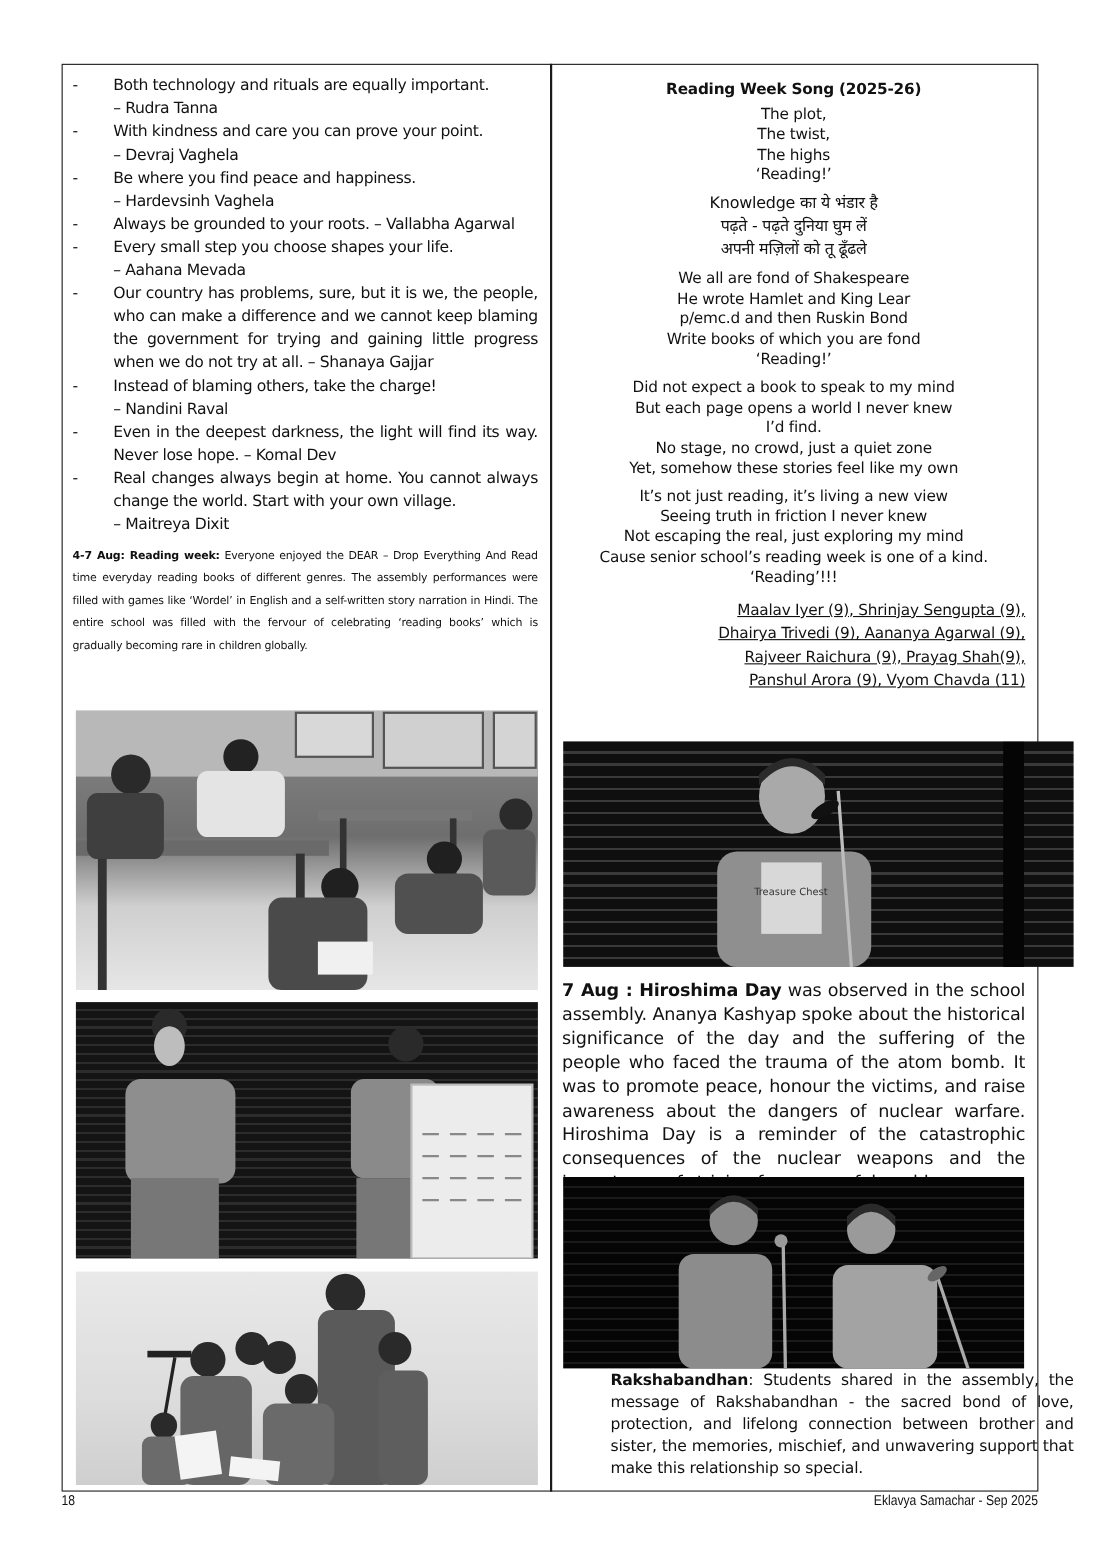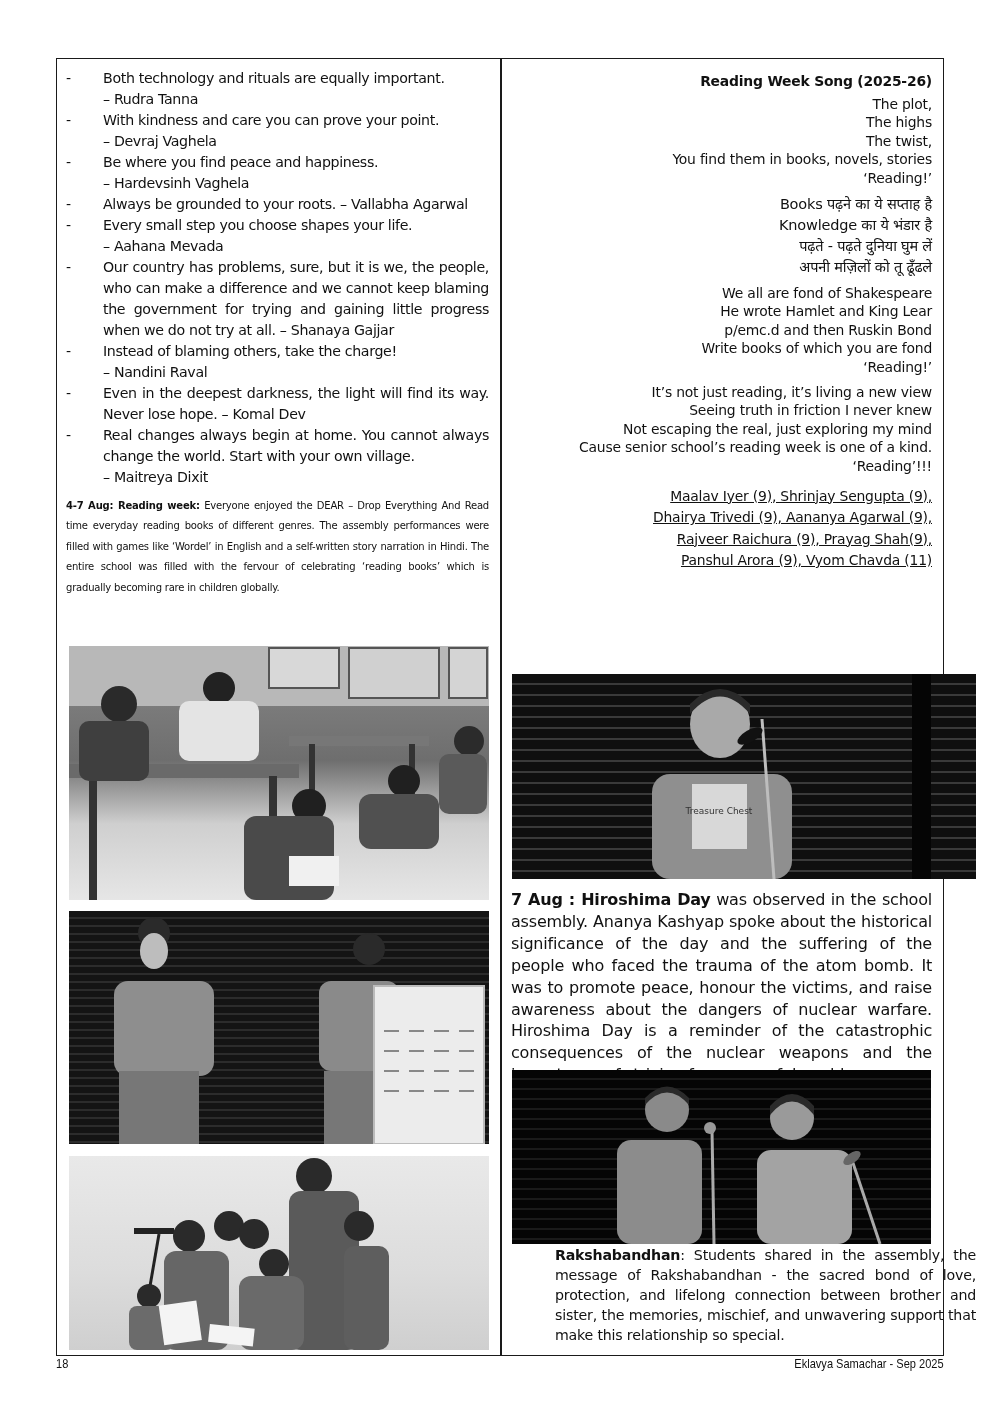--- a/index.html
+++ b/index.html
@@ -14,21 +14,21 @@
   .quotes li .author { display:block; }
   .para { font-size:10px; line-height:20.4px; text-align:justify; margin:0; letter-spacing:-0.2px; }
   .para b { font-weight:bold; }
   .reading-para { margin-top:8px; }
   .photo { position:absolute; overflow:hidden; }
   .ph-classroom { left:69px; top:646px; width:420px; height:254px; background:linear-gradient(180deg,#9a9a9a 0%,#7a7a7a 25%,#6e6e6e 45%,#cfcfcf 70%,#e6e6e6 100%); }
   .ph-wordel { left:69px; top:911px; width:420px; height:233px; background:repeating-linear-gradient(180deg,#141414 0px,#141414 6px,#2c2c2c 6px,#2c2c2c 8px); }
   .ph-group { left:69px; top:1156px; width:420px; height:194px; background:linear-gradient(180deg,#e9e9e9 0%,#dcdcdc 60%,#cfcfcf 100%); }
   .ph-hiroshima { left:512px; top:674px; width:464px; height:205px; background:repeating-linear-gradient(180deg,#0f0f0f 0px,#0f0f0f 9px,#3a3a3a 9px,#3a3a3a 11px); }
   .ph-raksha { left:512px; top:1070px; width:419px; height:174px; background:repeating-linear-gradient(180deg,#050505 0px,#050505 8px,#1a1a1a 8px,#1a1a1a 10px); }
-  .song { text-align:right; font-size:13.9px; line-height:18.6px; letter-spacing:-0.2px; }
+  .song { text-align:center; font-size:13.9px; line-height:18.6px; letter-spacing:-0.2px; }
   .song h3 { margin:4px 0 4px 0; font-size:13.9px; font-weight:bold; }
   .stanza { margin:0 0 6px 0; }
   .stanza div { white-space:nowrap; }
   .hindi { font-size:14.5px; line-height:21px; }
   .credits { text-align:right; font-size:13.9px; line-height:21.5px; margin-top:10px; letter-spacing:-0.2px;text-decoration:underline; }
   .hiroshima-text { position:absolute; left:511px; top:889px; width:421px; }
   .hiroshima-text .para { line-height:21.9px; font-size:16px; }
   .raksha-text { position:absolute; left:511px; top:1245px; width:421px;margin-left:44px; }
   .raksha-text .para { line-height:20px; font-size:14.2px; }
   .footer { position:absolute; top:1356px; left:56px; width:888px; font-size:13px; font-family:"Liberation Sans Narrow","Liberation Sans", sans-serif; display:flex; justify-content:space-between; }
@@ -132,37 +132,42 @@
     <rect x="92" y="147" width="38" height="40" fill="#f4f4f4" transform="rotate(-8 110 165)"></rect>
     <rect x="140" y="170" width="45" height="18" fill="#f4f4f4" transform="rotate(6 160 178)"></rect>
   </svg>
 </div>
 
 <div class="col-right">
   <div class="song">
     <h3>Reading Week Song (2025-26)</h3>
     <div class="stanza">
       <div>The plot,</div>
+      <div>The twist,</div>
       <div>The highs</div>
-      <div>The twist,</div>
-      <div>You find them in books, novels, stories</div>
       <div>‘Reading!’</div>
     </div>
     <div class="stanza hindi">
-      <div>Books पढ़ने का ये सप्ताह है</div>
       <div>Knowledge का ये भंडार है</div>
       <div>पढ़ते - पढ़ते दुनिया घुम लें</div>
       <div>अपनी मज़िलों को तू ढूँढले</div>
     </div>
     <div class="stanza">
       <div>We all are fond of Shakespeare</div>
       <div>He wrote Hamlet and King Lear</div>
       <div>p/emc.d and then Ruskin Bond</div>
       <div>Write books of which you are fond</div>
       <div>‘Reading!’</div>
+    </div>
+    <div class="stanza">
+      <div>Did not expect a book to speak to my mind</div>
+      <div>But each page opens a world I never knew</div>
+      <div>I’d find.</div>
+      <div>No stage, no crowd, just a quiet zone</div>
+      <div>Yet, somehow these stories feel like my own</div>
     </div>
     <div class="stanza">
       <div>It’s not just reading, it’s living a new view</div>
       <div>Seeing truth in friction I never knew</div>
       <div>Not escaping the real, just exploring my mind</div>
       <div>Cause senior school’s reading week is one of a kind.</div>
       <div>‘Reading’!!!</div>
     </div>
   </div>
   <div class="credits">

